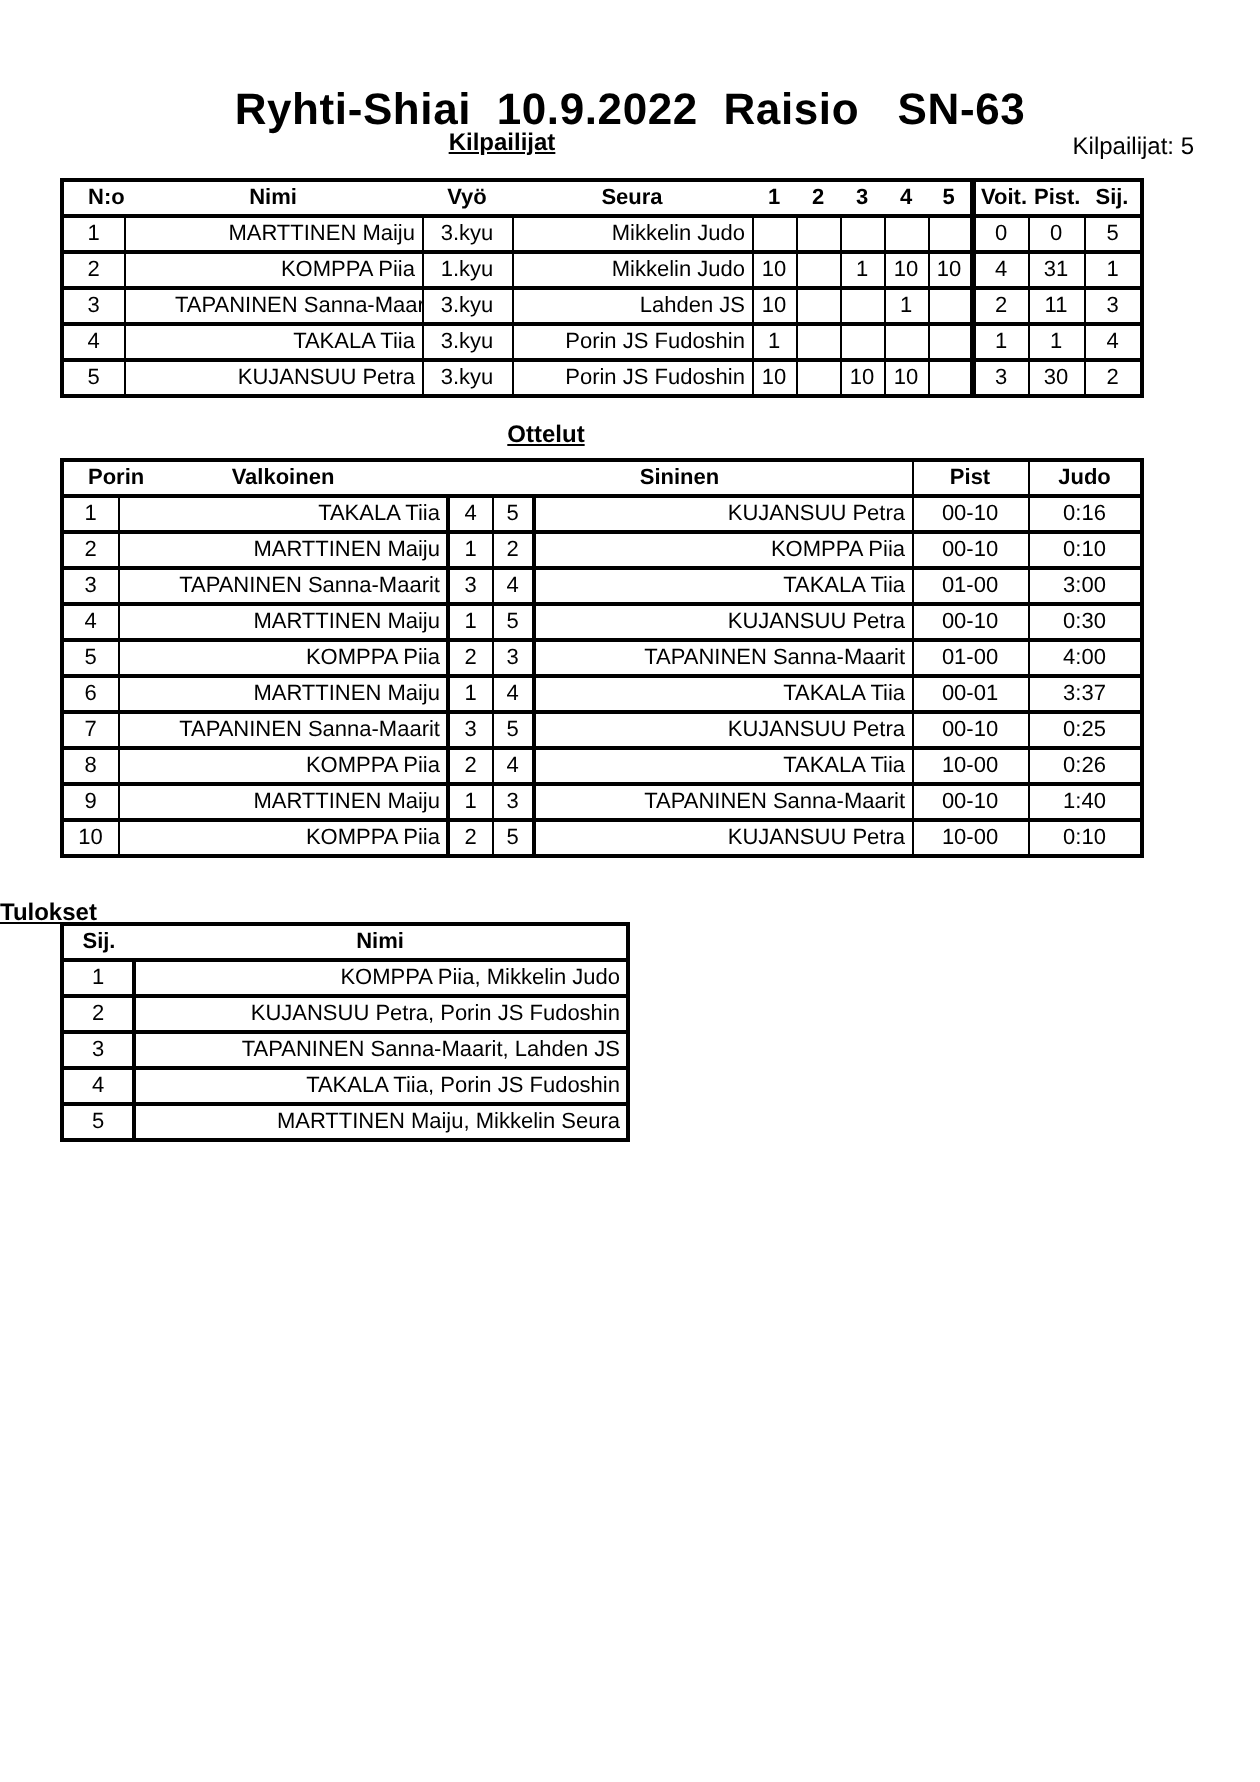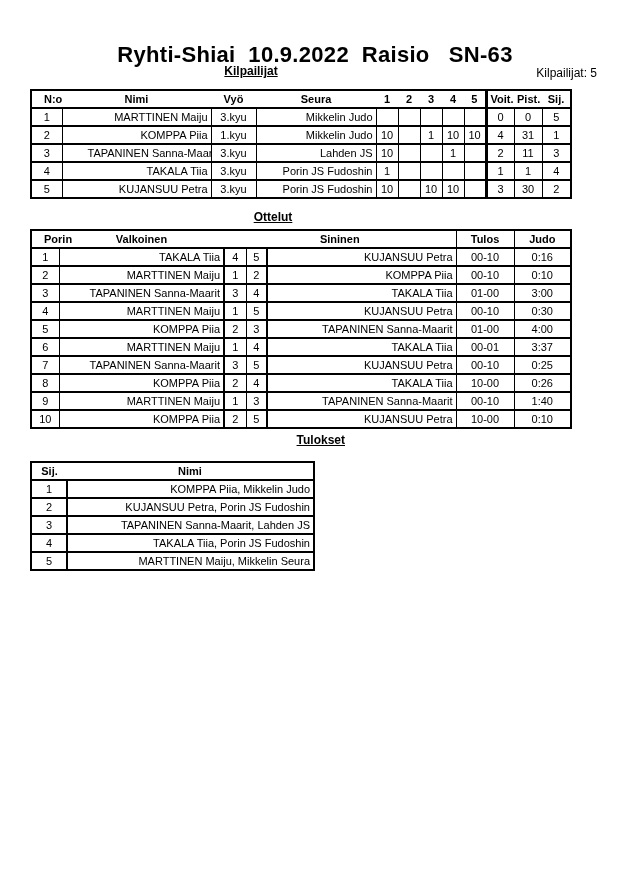--- a/index.html
+++ b/index.html
@@ -4,21 +4,21 @@
 <style>
   html,body{margin:0;padding:0;}
   body{width:630px;height:891px;background:#ffffff;position:relative;
        font-family:"Liberation Sans",sans-serif;color:#000;}
   .title{position:absolute;top:42px;left:0;width:630px;text-align:center;
          font-size:22px;font-weight:bold;white-space:pre;letter-spacing:0.3px;}
   .sec-heading{position:absolute;font-size:12px;font-weight:bold;text-decoration:underline;}
   #h-kilpailijat{top:64px;left:0;width:502px;text-align:center;}
   #count-label{position:absolute;top:66px;right:33px;font-size:12px;}
   #h-ottelut{top:210px;left:0;width:546px;text-align:center;}
-  #h-tulokset{top:433px;left:0;width:345px;text-align:right;}
+  #h-tulokset{top:449px;left:0;width:345px;text-align:left;}
 
   table{position:absolute;border-collapse:collapse;table-layout:fixed;
         background:#fff;border:2px solid #000;}
   td,th{font-size:11px;height:16px;line-height:16px;padding:0 3px;
         white-space:nowrap;overflow:hidden;}
   td{border-left:1px solid #000;border-top:2px solid #000;}
   td:first-child{border-left:none;}
   th{font-weight:bold;border:none;overflow:visible;}
   .c{text-align:center;} .l{text-align:right;padding-left:25px;}
   .thick-l{border-left:3px solid #000 !important;}
@@ -149,21 +149,21 @@
       <col style="width:21px">
       <col style="width:189px">
       <col style="width:58px">
       <col style="width:57px">
     </colgroup>
   <tbody>
       <tr>
     <th class="match-h">Porin</th>
     <th class="c">Valkoinen</th>
     <th class="c" colspan="3">Sininen</th>
-    <th class="c bl1">Tulos</th>
+    <th class="c bl1">Pist</th>
     <th class="c bl1">Judo</th>
   </tr>
   <tr>
     <td class="c">1</td>
     <td class="l">TAKALA Tiia</td>
     <td class="c med-l">4</td>
     <td class="c">5</td>
     <td class="l med-l">KUJANSUU Petra</td>
     <td class="c">00-10</td>
     <td class="c">0:16</td>

